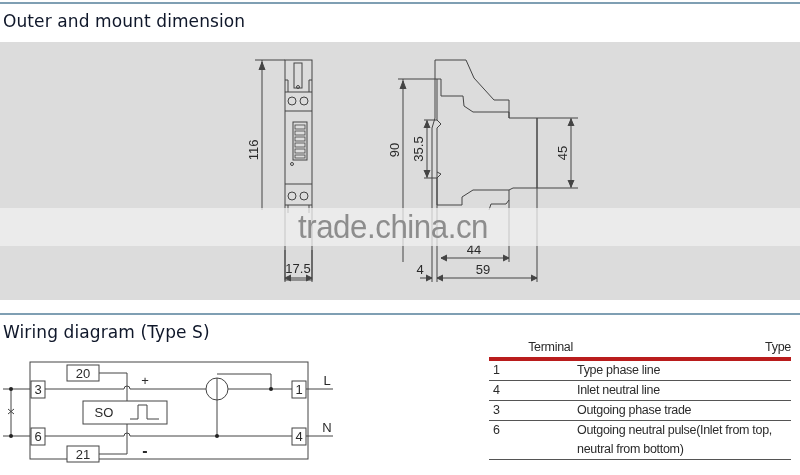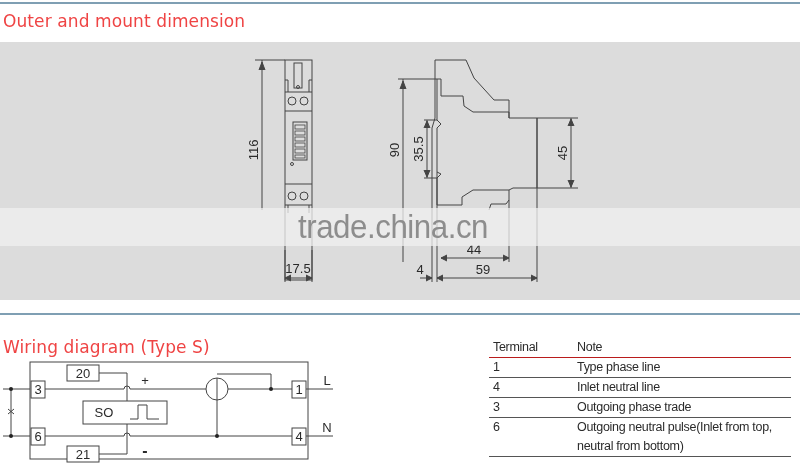--- a/index.html
+++ b/index.html
@@ -1,27 +1,27 @@
 <!DOCTYPE html>
 <html><head>
 <meta charset="utf-8">
 <style>
   html,body{margin:0;padding:0;}
   body{width:800px;height:475px;background:#ffffff;position:relative;overflow:hidden;font-family:"Liberation Sans",sans-serif;}
   .rule{position:absolute;left:0;width:800px;height:2px;background:#7f9fb3;}
-  .heading{position:absolute;left:3px;font-family:"DejaVu Sans",sans-serif;font-size:17px;color:#ef4444;letter-spacing:0.1px;}
+  .heading{position:absolute;left:3px;font-family:"DejaVu Sans",sans-serif;font-size:17px;color:#0f172a;letter-spacing:0.1px;}
   .panel{position:absolute;left:0;top:42px;width:800px;height:258px;background:#dcdcdc;}
   .band{position:absolute;left:0;top:208px;width:800px;height:38px;background:rgba(240,240,240,0.75);}
   .watermark{position:absolute;left:298px;top:207px;font-family:"Liberation Sans",sans-serif;font-size:34px;color:#8d8d8d;letter-spacing:-0.5px;transform:scaleX(0.92);transform-origin:left;}
   svg{position:absolute;left:0;top:0;}
   .dimtxt{font-family:"Liberation Sans",sans-serif;font-size:13px;fill:#2a2a2a;}
   .wtxt{font-family:"Liberation Sans",sans-serif;font-size:13px;fill:#2a2a2a;}
   table.terms{position:absolute;left:489px;top:338px;width:302px;border-collapse:collapse;font-family:"Liberation Sans",sans-serif;font-size:12.5px;color:#2b2b2b;letter-spacing:-0.3px;}
   table.terms td{padding:0 0 0 4px;height:19px;line-height:19px;vertical-align:top;border-bottom:1px solid #555;}
-  table.terms tr.head td{border-bottom:1px solid #b91c1c;}
+  table.terms tr.head td{border-bottom:4px solid #b91c1c;text-align:right;}
   table.terms td.c1{width:80px;}
   table.terms td.note2{line-height:19px;}
 </style>
 </head>
 <body>
 
 <div class="rule" style="top:2px;"></div>
 <div class="heading" style="top:11px;">Outer and mount dimension</div>
 
 <div class="panel"></div>
@@ -111,21 +111,21 @@
   <text class="dimtxt" transform="translate(567,153) rotate(-90)" text-anchor="middle">45</text>
   <text class="dimtxt" x="474" y="254" text-anchor="middle">44</text>
   <text class="dimtxt" x="483" y="274" text-anchor="middle">59</text>
   <text class="dimtxt" x="420" y="274" text-anchor="middle">4</text>
 </svg>
 
 <div class="band"></div>
 <div class="watermark">trade.china.cn</div>
 
 <div class="rule" style="top:313px;"></div>
-<div class="heading" style="top:322px;margin-top:15px;">Wiring diagram (Type S)</div>
+<div class="heading" style="top:322px;">Wiring diagram (Type S)</div>
 
 <svg width="800" height="475" style="pointer-events:none;">
   <g stroke="#444" stroke-width="1" fill="none">
     <rect x="30" y="362" width="278" height="97"></rect>
 
     <path d="M3 389 L30 389"></path>
     <path d="M44 389 L124 389 A3 3 0 0 1 130 389 L206 389"></path>
     <circle cx="217" cy="389" r="11"></circle>
     <path d="M228 389 L292 389"></path>
     <path d="M306 389 L333 389"></path>
@@ -169,21 +169,21 @@
   <text class="wtxt" x="145" y="385" text-anchor="middle">+</text>
   <text class="wtxt" x="145" y="456" text-anchor="middle" style="font-weight:bold;font-size:16px;">-</text>
   <text class="wtxt" x="327" y="385" text-anchor="middle">L</text>
   <text class="wtxt" x="327" y="432" text-anchor="middle">N</text>
 </svg>
 
 <table class="terms">
   <tbody>
       <tr class="head">
     <td class="c1">Terminal</td>
-    <td>Note</td>
+    <td>Type</td>
   </tr>
   <tr>
     <td class="c1">1</td>
     <td>Type phase line</td>
   </tr>
   <tr>
     <td class="c1">4</td>
     <td>Inlet neutral line</td>
   </tr>
   <tr>

